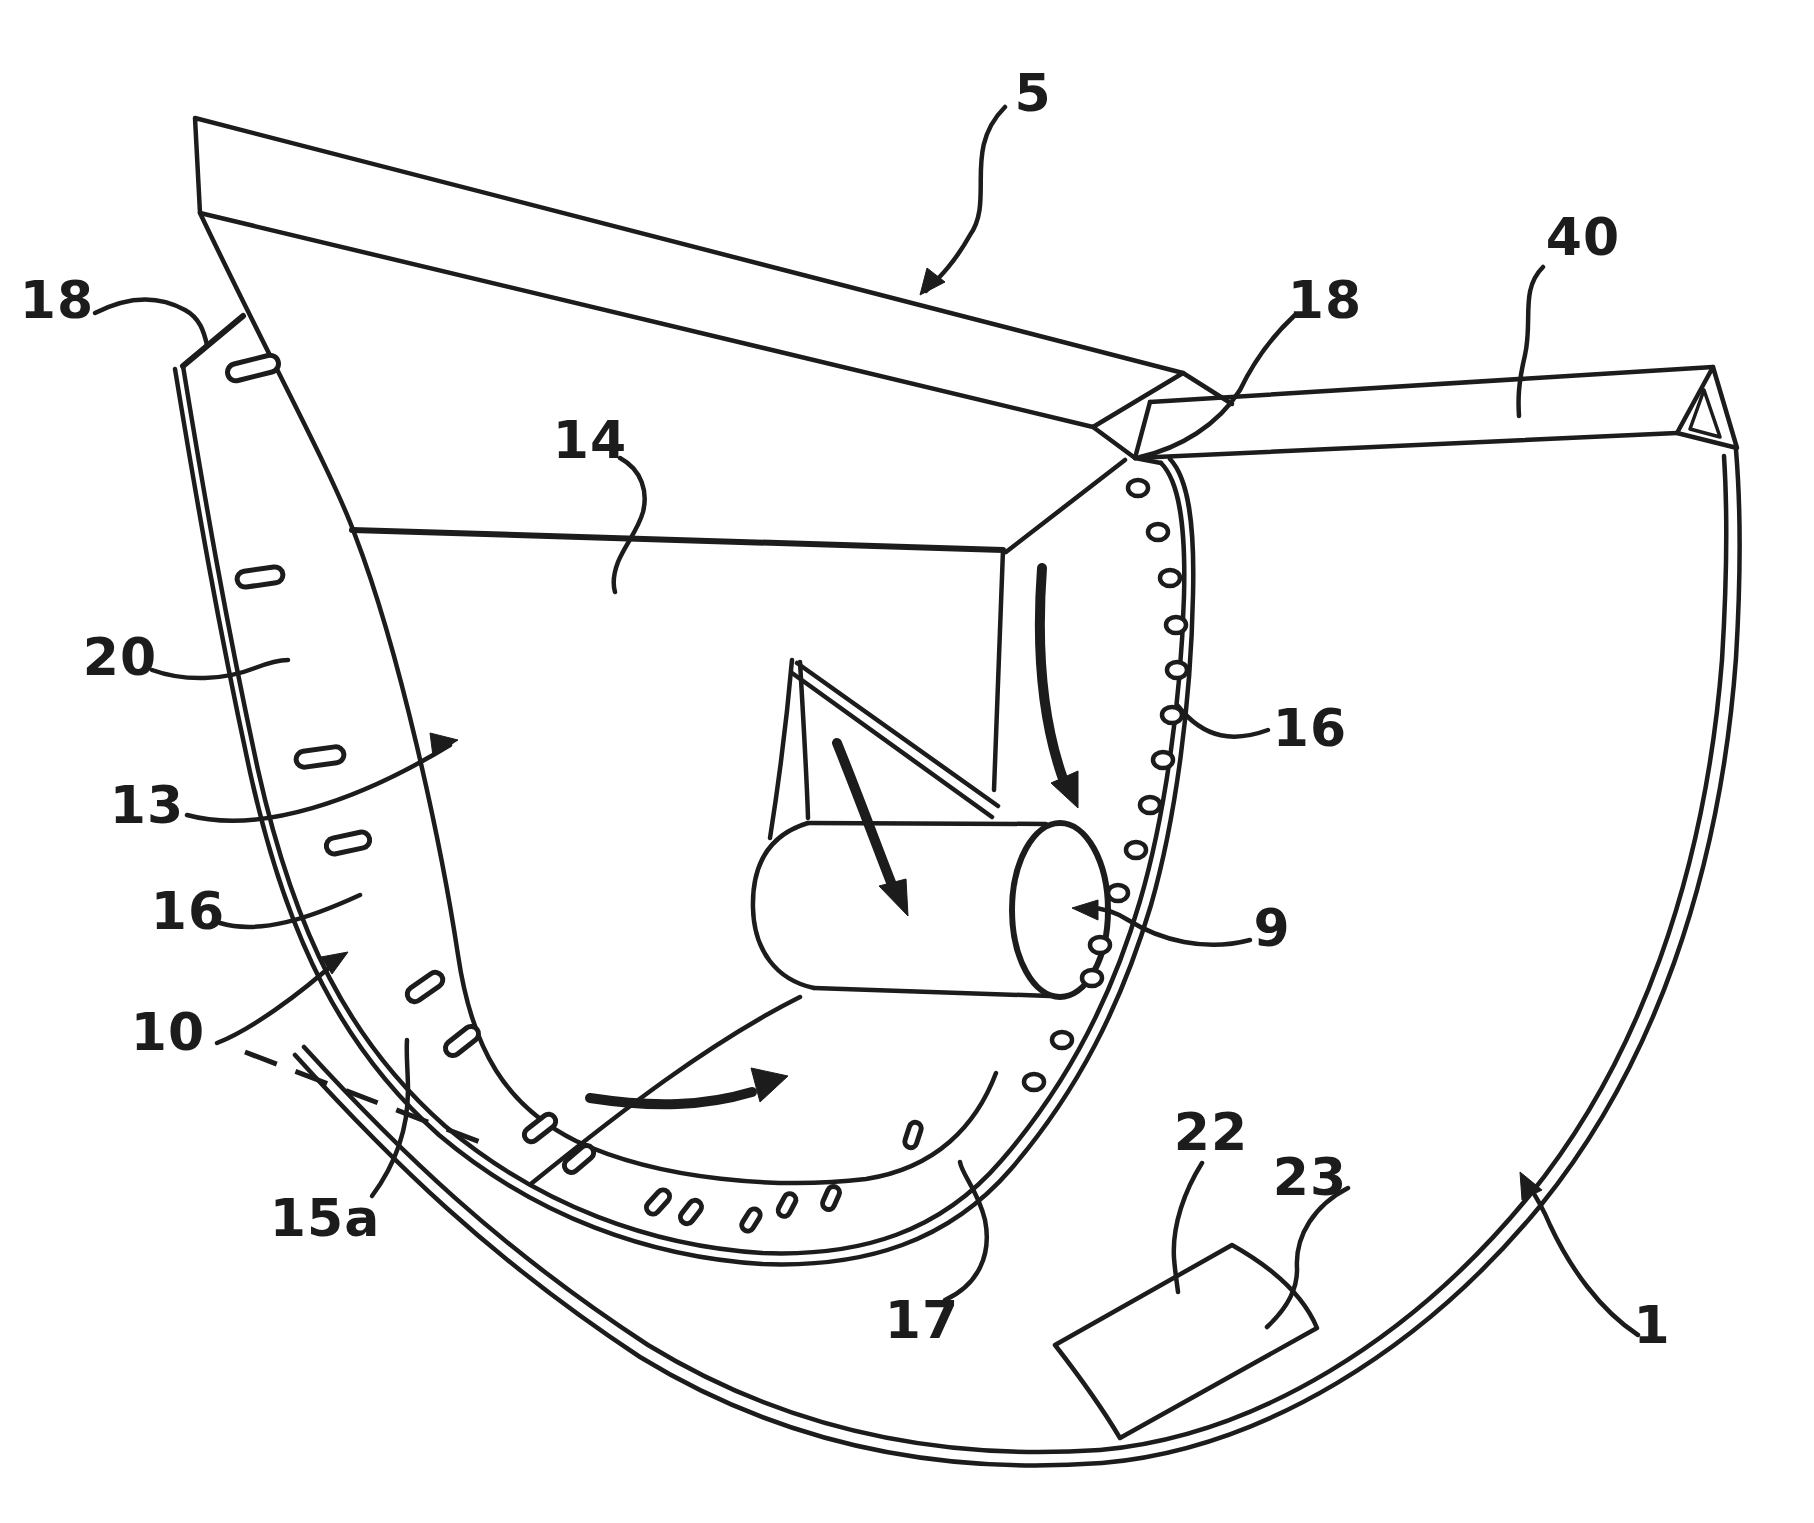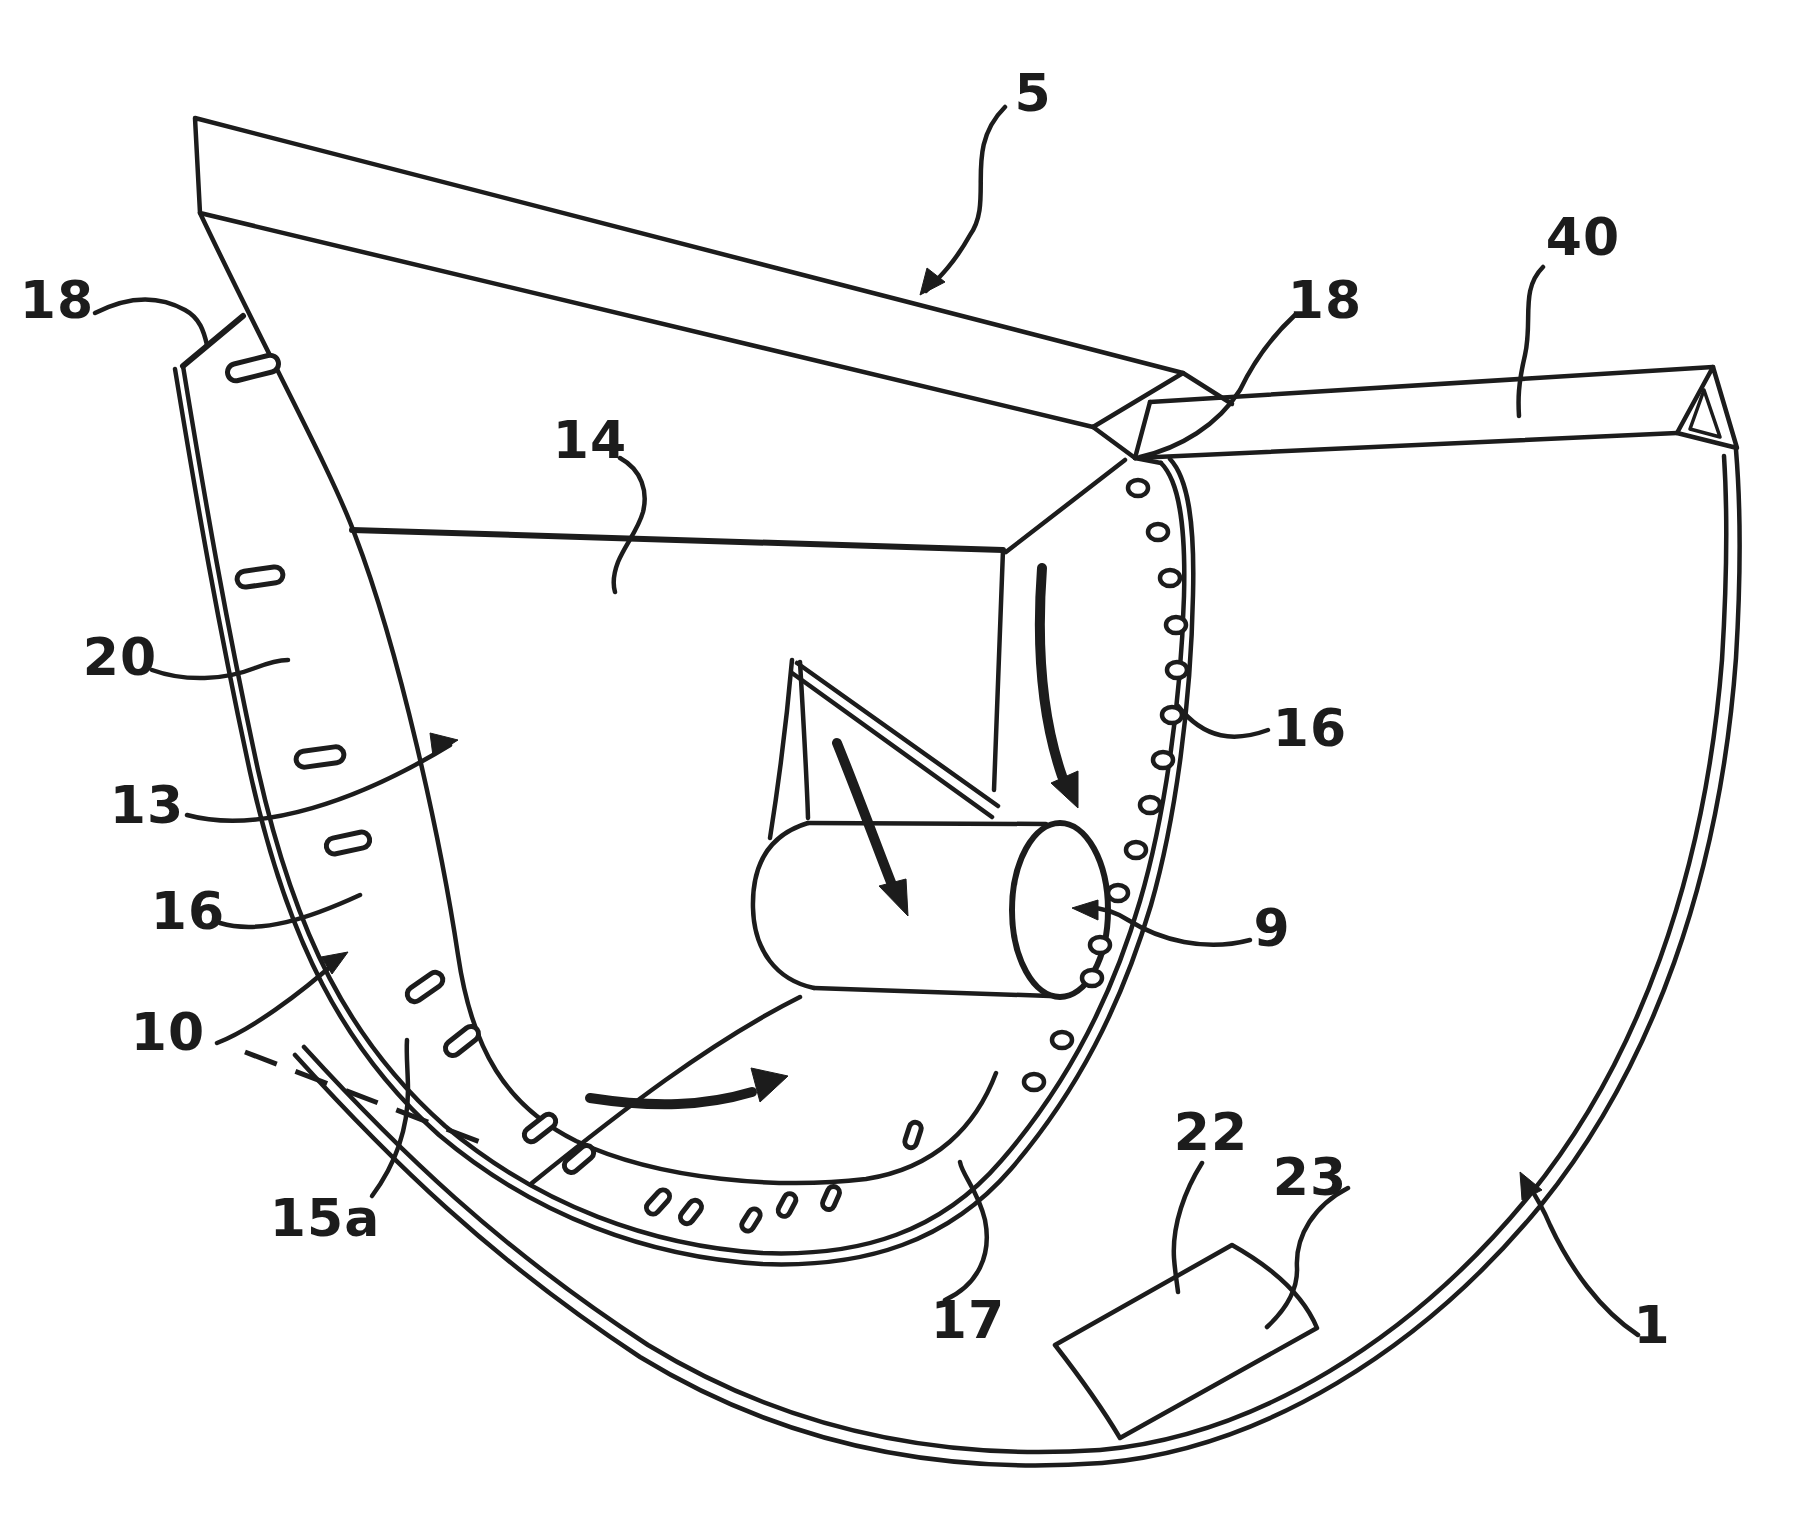--- a/index.html
+++ b/index.html
@@ -187,18 +187,18 @@
   <div class="ref-label" style="left:1583px;top:237px">40</div>
   <div class="ref-label" style="left:1325px;top:300px">18</div>
   <div class="ref-label" style="left:590px;top:440px">14</div>
   <div class="ref-label" style="left:120px;top:657px">20</div>
   <div class="ref-label" style="left:147px;top:805px">13</div>
   <div class="ref-label" style="left:188px;top:911px">16</div>
   <div class="ref-label" style="left:1310px;top:728px">16</div>
   <div class="ref-label" style="left:168px;top:1032px">10</div>
   <div class="ref-label" style="left:325px;top:1218px">15a</div>
   <div class="ref-label" style="left:1272px;top:928px">9</div>
-  <div class="ref-label" style="left:968px;top:1320px">17</div>
+  <div class="ref-label" style="left:922px;top:1320px">17</div>
   <div class="ref-label" style="left:1211px;top:1132px">22</div>
   <div class="ref-label" style="left:1310px;top:1177px">23</div>
   <div class="ref-label" style="left:1652px;top:1325px">1</div>
 
 </div>
 
 </body></html>

